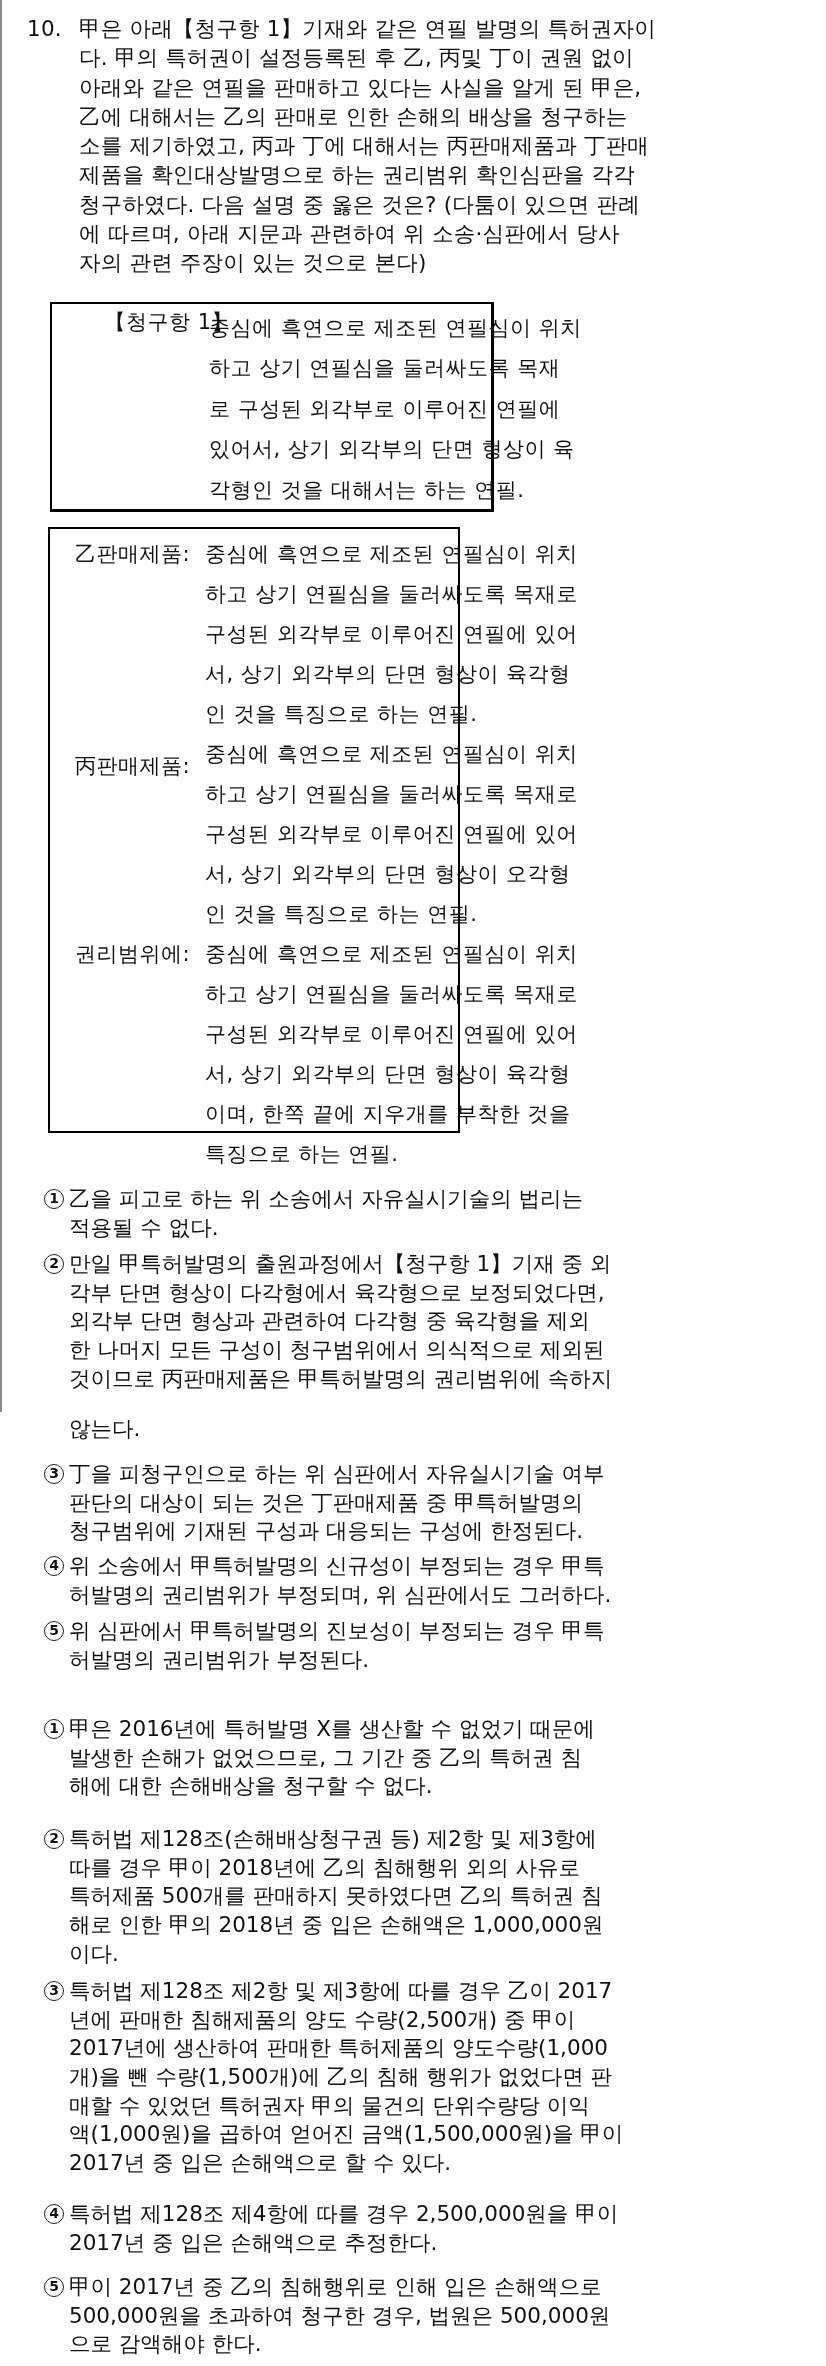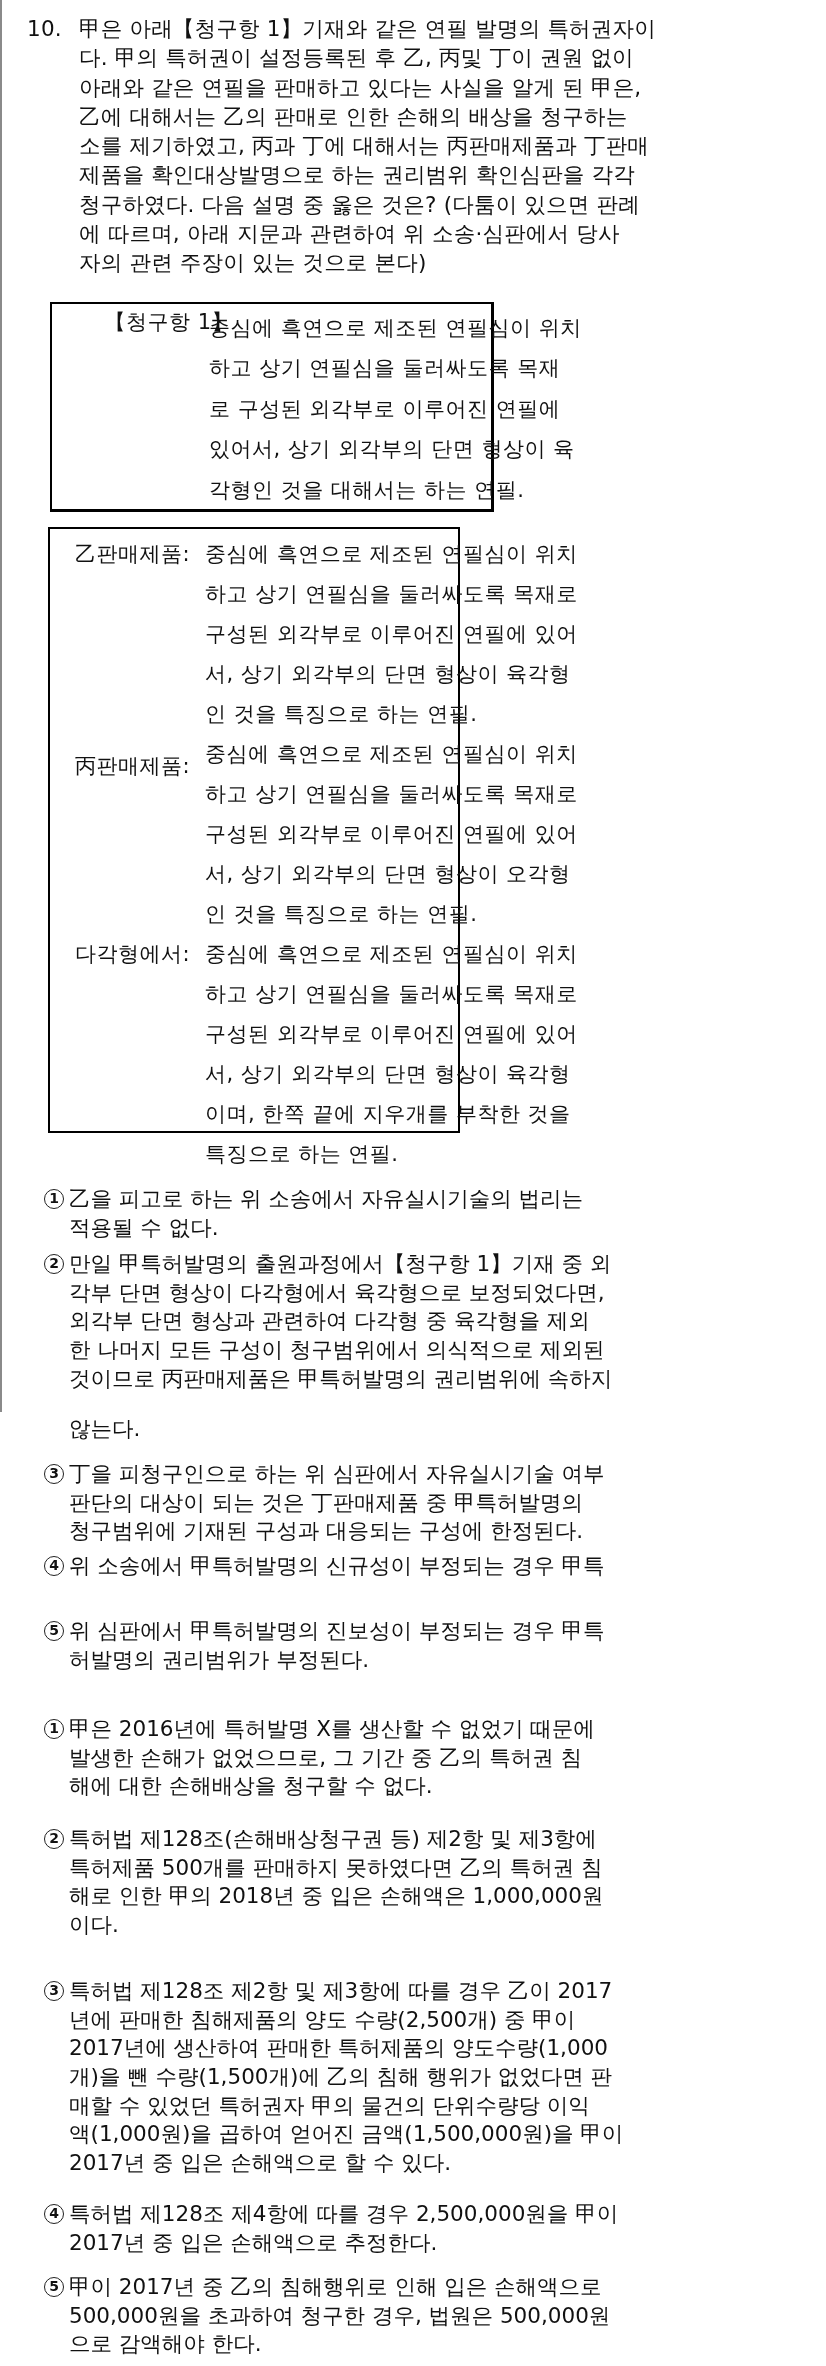--- a/index.html
+++ b/index.html
@@ -91,21 +91,21 @@
     <span class="lbl" style="top:12px;line-height:40px;">丙판매제품:</span>
     <span class="body-lines">
       <span class="bline">중심에 흑연으로 제조된 연필심이 위치</span>
       <span class="bline">하고 상기 연필심을 둘러싸도록 목재로</span>
       <span class="bline">구성된 외각부로 이루어진 연필에 있어</span>
       <span class="bline">서, 상기 외각부의 단면 형상이 오각형</span>
       <span class="bline">인 것을 특징으로 하는 연필.</span>
     </span>
   </div>
   <div class="row" style="top:405px;">
-    <span class="lbl" style="top:0;line-height:40px;">다각형에서:</span>
+    <span class="lbl" style="top:0;line-height:40px;">권리범위에:</span>
     <span class="body-lines">
       <span class="bline">중심에 흑연으로 제조된 연필심이 위치</span>
       <span class="bline">하고 상기 연필심을 둘러싸도록 목재로</span>
       <span class="bline">구성된 외각부로 이루어진 연필에 있어</span>
       <span class="bline">서, 상기 외각부의 단면 형상이 육각형</span>
       <span class="bline">이며, 한쪽 끝에 지우개를 부착한 것을</span>
       <span class="bline">특징으로 하는 연필.</span>
     </span>
   </div>
 </div>
@@ -134,20 +134,21 @@
     <span class="otext">
       <span class="oline">丁을 피청구인으로 하는 위 심판에서 자유실시기술 여부</span>
       <span class="oline">판단의 대상이 되는 것은 丁판매제품 중 甲특허발명의</span>
       <span class="oline">청구범위에 기재된 구성과 대응되는 구성에 한정된다.</span>
     </span>
   </div>
   <div class="opt" style="top:367px;">
     <span class="circ">4</span>
     <span class="otext">
       <span class="oline">위 소송에서 甲특허발명의 신규성이 부정되는 경우 甲특</span>
+      <span class="oline">허발명의 권리범위가 부정되며, 위 심판에서도 그러하다.</span>
     </span>
   </div>
   <div class="opt" style="top:432px;">
     <span class="circ">5</span>
     <span class="otext">
       <span class="oline">위 심판에서 甲특허발명의 진보성이 부정되는 경우 甲특</span>
       <span class="oline">허발명의 권리범위가 부정된다.</span>
     </span>
   </div>
 </div>
@@ -158,20 +159,21 @@
     <span class="otext">
       <span class="oline">甲은 2016년에 특허발명 X를 생산할 수 없었기 때문에</span>
       <span class="oline">발생한 손해가 없었으므로, 그 기간 중 乙의 특허권 침</span>
       <span class="oline">해에 대한 손해배상을 청구할 수 없다.</span>
     </span>
   </div>
   <div class="opt" style="top:110px;">
     <span class="circ">2</span>
     <span class="otext">
       <span class="oline">특허법 제128조(손해배상청구권 등) 제2항 및 제3항에</span>
+      <span class="oline">따를 경우 甲이 2018년에 乙의 침해행위 외의 사유로</span>
       <span class="oline">특허제품 500개를 판매하지 못하였다면 乙의 특허권 침</span>
       <span class="oline">해로 인한 甲의 2018년 중 입은 손해액은 1,000,000원</span>
       <span class="oline">이다.</span>
     </span>
   </div>
   <div class="opt" style="top:262px;">
     <span class="circ">3</span>
     <span class="otext">
       <span class="oline">특허법 제128조 제2항 및 제3항에 따를 경우 乙이 2017</span>
       <span class="oline">년에 판매한 침해제품의 양도 수량(2,500개) 중 甲이</span>

